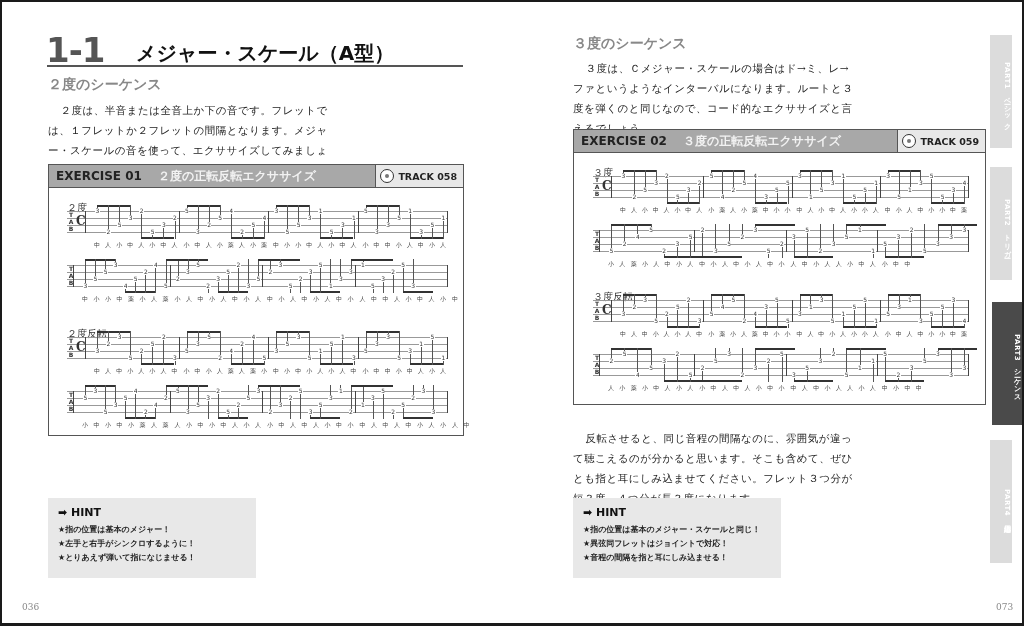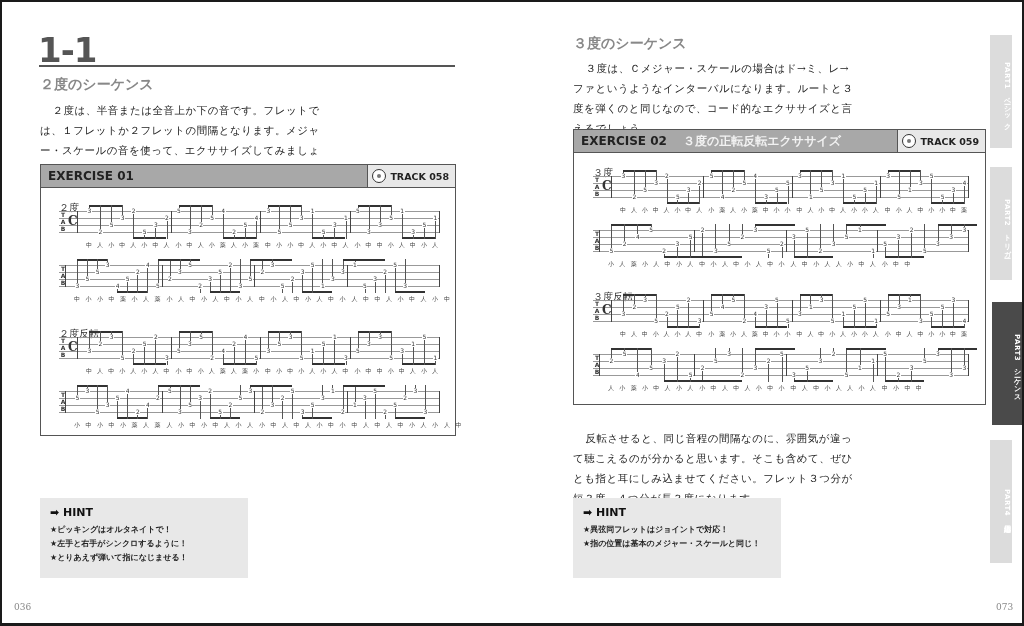--- a/index.html
+++ b/index.html
@@ -5,21 +5,21 @@
   html, body { margin: 0; padding: 0; }
   body {
     width: 1024px; height: 626px; background: #1a1a1a; overflow: hidden;
     font-family: "DejaVu Serif", "Liberation Serif", serif; color: #222;
   }
   .spread {
     position: absolute; left: 2px; top: 2px; width: 1020px; height: 621px;
     background: #fff;
   }
   .page { position: absolute; top: 0; height: 621px; }
-  .page.left { left: 0; width: 510px; padding-left: 28px; }
+  .page.left { left: 8px; width: 510px; padding-left: 28px; }
   .page.right { left: 510px; width: 510px; }
 
   
   .sec-num {
     position: absolute; left: 36px; top: 28px; font-size: 34px; font-weight: bold;
     color: #555; font-family: "DejaVu Sans", sans-serif; letter-spacing: -1px;
   }
   .sec-title {
     position: absolute; left: 126px; top: 38px; font-size: 20px; font-weight: bold;
     color: #111; font-family: "DejaVu Sans", sans-serif;
@@ -103,28 +103,30 @@
   }
   .side-tab.active { background: #4a4a4a; left: 990px; width: 30px; }
 </style>
 </head>
 <body>
 
 <div class="spread">
 
   <div class="page left">
     <div class="sec-num">1-1</div>
+    <div class="sec-title">メジャー・スケール（A型）</div>
     <div class="sec-rule"></div>
 
     <div class="subhead" style="left:38px; top:74px;">２度のシーケンス</div>
     <div class="para" style="left:38px; top:98px; width:285px;">２度は、半音または全音上か下の音です。フレットでは、１フレットか２フレットの間隔となります。メジャー・スケールの音を使って、エクササイズしてみましょう。</div>
 
     <div class="ex-box" style="left:38px; top:162px; width:414px; height:270px;">
       <div class="ex-head">
         <span class="ex-label">EXERCISE 01</span>
+        <span class="ex-title">２度の正転反転エクササイズ</span>
         <div class="ex-track">
           <span class="cd-icon"></span>
           <span>TRACK 058</span>
         </div>
       </div>
       <div class="staves">
           <div class="staff-block" style="left: 18px; top: 46px; width: 380px; height: 40px;">
             <div class="staff-label">２度</div>
             <div class="staff">
               <div class="line" style="top: 0px;"></div>
@@ -624,21 +626,21 @@
               <span style="left: 385px;">人</span>
               <span style="left: 396.5px;">中</span>
             </div>
           </div>
         </div>
     </div>
 
 
     <div class="hint" style="left:38px; top:496px; width:188px; height:64px;">
       <div class="hint-title">➡ HINT</div>
-      <div class="hint-item">★ピッキングはオルタネイトで！</div>
+      <div class="hint-item">★指の位置は基本のメジャー！</div>
       <div class="hint-item">★左手と右手がシンクロするように！</div>
       <div class="hint-item">★とりあえず弾いて指になじませる！</div>
     </div>
 
     <div class="pgnum" style="left:12px;">036</div>
   </div>
 
   <div class="page right">
     <div class="subhead" style="left:61px; top:33px;">３度のシーケンス</div>
     <div class="para" style="left:61px; top:56px; width:285px;">３度は、Ｃメジャー・スケールの場合はド→ミ、レ→ファというようなインターバルになります。ルートと３度を弾くのと同じなので、コード的なエクササイズと言えるでしょう。</div>
@@ -1112,22 +1114,23 @@
               <span style="left: 322.714px;">中</span>
             </div>
           </div>
         </div>
     </div>
 
     <div class="para" style="left:61px; top:426px; width:285px;">反転させると、同じ音程の間隔なのに、雰囲気が違って聴こえるのが分かると思います。そこも含めて、ぜひとも指と耳にしみ込ませてください。フレット３つ分が短３度、４つ分が長３度になります。</div>
 
     <div class="hint" style="left:61px; top:496px; width:188px; height:64px;">
       <div class="hint-title">➡ HINT</div>
+      <div class="hint-item">★指の位置は基本のメジャー・スケールと同じ！</div>
       <div class="hint-item">★異弦同フレットはジョイントで対応！</div>
-      <div class="hint-item">★指の位置は基本のメジャー・スケールと同じ！</div>
+      <div class="hint-item">★音程の間隔を指と耳にしみ込ませる！</div>
     </div>
 
     <div class="pgnum" style="left:484px;">073</div>
   </div>
 
   <div class="side-tab" style="top:33px; height:113px;">
       <span>PART1 ベーシック</span>
     </div>
   <div class="side-tab" style="top:165px; height:113px;">
       <span>PART2 トリガー</span>

